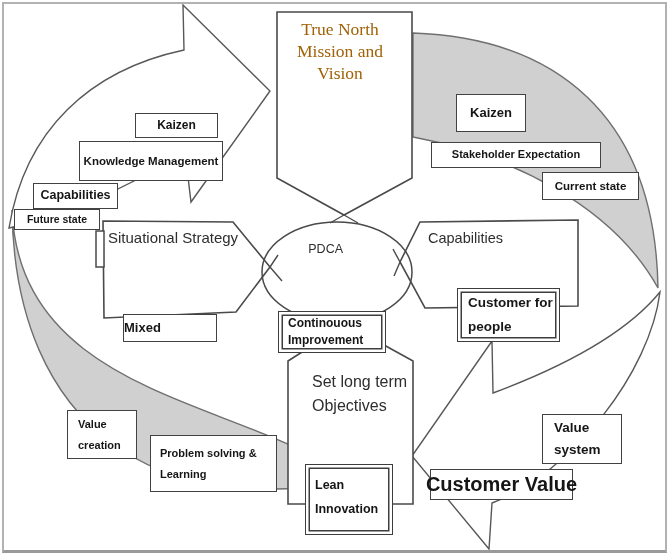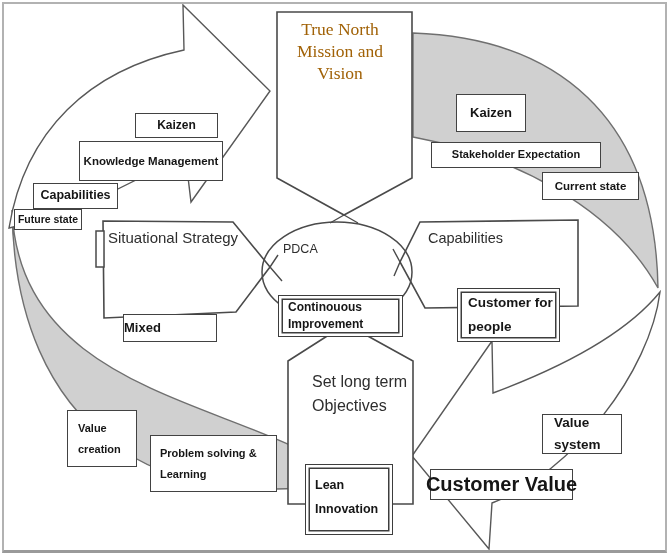--- a/index.html
+++ b/index.html
@@ -49,38 +49,38 @@
 
     <path d="M 288,361 L 346,324 L 413,361 L 413,504 L 288,504 Z" fill="#ffffff" stroke="#4a4a4a" stroke-width="1.6"></path>
     <path d="M 346,324 L 359,316 M 346,324 L 333,317" fill="none" stroke="#4a4a4a" stroke-width="1.4"></path>
   </svg>
 
   <div class="title" style="left:281px;top:19px;width:118px;">True North Mission and Vision</div>
 
   <div class="lbl" style="left:135px;top:76px;width:83px;height:25px;font-size:12px;">Kaizen</div>
   <div class="lbl" style="left:79px;top:104px;width:144px;height:40px;font-size:11.5px;">Knowledge Management</div>
   <div class="lbl" style="left:33px;top:146px;width:85px;height:26px;font-size:12.5px;">Capabilities</div>
-  <div class="lbl" style="left:14px;top:172px;width:68px;height:21px;font-size:10.5px;">Future state</div>
+  <div class="lbl" style="left:14px;top:172px;width:86px;height:21px;font-size:10.5px;">Future state</div>
 
   <div class="lbl" style="left:456px;top:57px;width:70px;height:38px;font-size:13px;">Kaizen</div>
   <div class="lbl" style="left:431px;top:105px;width:170px;height:26px;font-size:11px;">Stakeholder Expectation</div>
   <div class="lbl" style="left:542px;top:135px;width:97px;height:28px;font-size:11.5px;">Current state</div>
 
   <div class="hd" style="left:108px;top:229px;font-size:15px;">Situational Strategy</div>
   <div class="lbl left" style="left:123px;top:277px;width:94px;height:28px;font-size:13px;padding-left:0;">Mixed</div>
 
-  <div class="hd" style="left:283px;top:242px;width:60px;font-size:12.5px;text-align:left;">PDCA</div>
-  <div class="lbl dbl left wrap" style="left:278px;top:258px;width:125px;height:42px;font-size:12px;padding-left:9px;line-height:1.42;">Continouous Improvement</div>
+  <div class="hd" style="left:283px;top:242px;width:60px;font-size:12.5px;text-align:right;">PDCA</div>
+  <div class="lbl dbl left wrap" style="left:278px;top:274px;width:108px;height:42px;font-size:12px;padding-left:9px;line-height:1.42;">Continouous Improvement</div>
 
   <div class="hd" style="left:428px;top:230px;font-size:14.5px;">Capabilities</div>
   <div class="lbl dbl left wrap" style="left:457px;top:251px;width:103px;height:54px;font-size:13.5px;padding-left:10px;line-height:1.8;">Customer for people</div>
 
   <div class="hd wrap" style="left:312px;top:370px;width:105px;font-size:16px;line-height:1.5;white-space:normal;">Set long term Objectives</div>
   <div class="lbl dbl left top wrap" style="left:305px;top:427px;width:88px;height:71px;font-size:12.5px;padding:9px 4px 0 9px;line-height:1.9;">Lean Innovation</div>
 
-  <div class="lbl left wrap" style="left:67px;top:373px;width:70px;height:57px;font-size:11px;padding-left:10px;line-height:1.85;">Value creation</div>
+  <div class="lbl left wrap" style="left:67px;top:373px;width:70px;height:49px;font-size:11px;padding-left:10px;line-height:1.85;">Value creation</div>
   <div class="lbl left wrap" style="left:150px;top:398px;width:127px;height:57px;font-size:11px;padding-left:9px;padding-right:8px;line-height:1.85;">Problem solving &amp; Learning</div>
 
-  <div class="lbl left wrap" style="left:542px;top:377px;width:80px;height:40px;font-size:13.5px;padding-left:11px;line-height:1.65;">Value system</div>
+  <div class="lbl left wrap" style="left:542px;top:377px;width:80px;height:50px;font-size:13.5px;padding-left:11px;line-height:1.65;">Value system</div>
   <div class="lbl" style="left:430px;top:432px;width:143px;height:31px;font-size:20px;">Customer Value</div>
 
   <div class="frame"></div>
 </div>
 
 </body></html>

